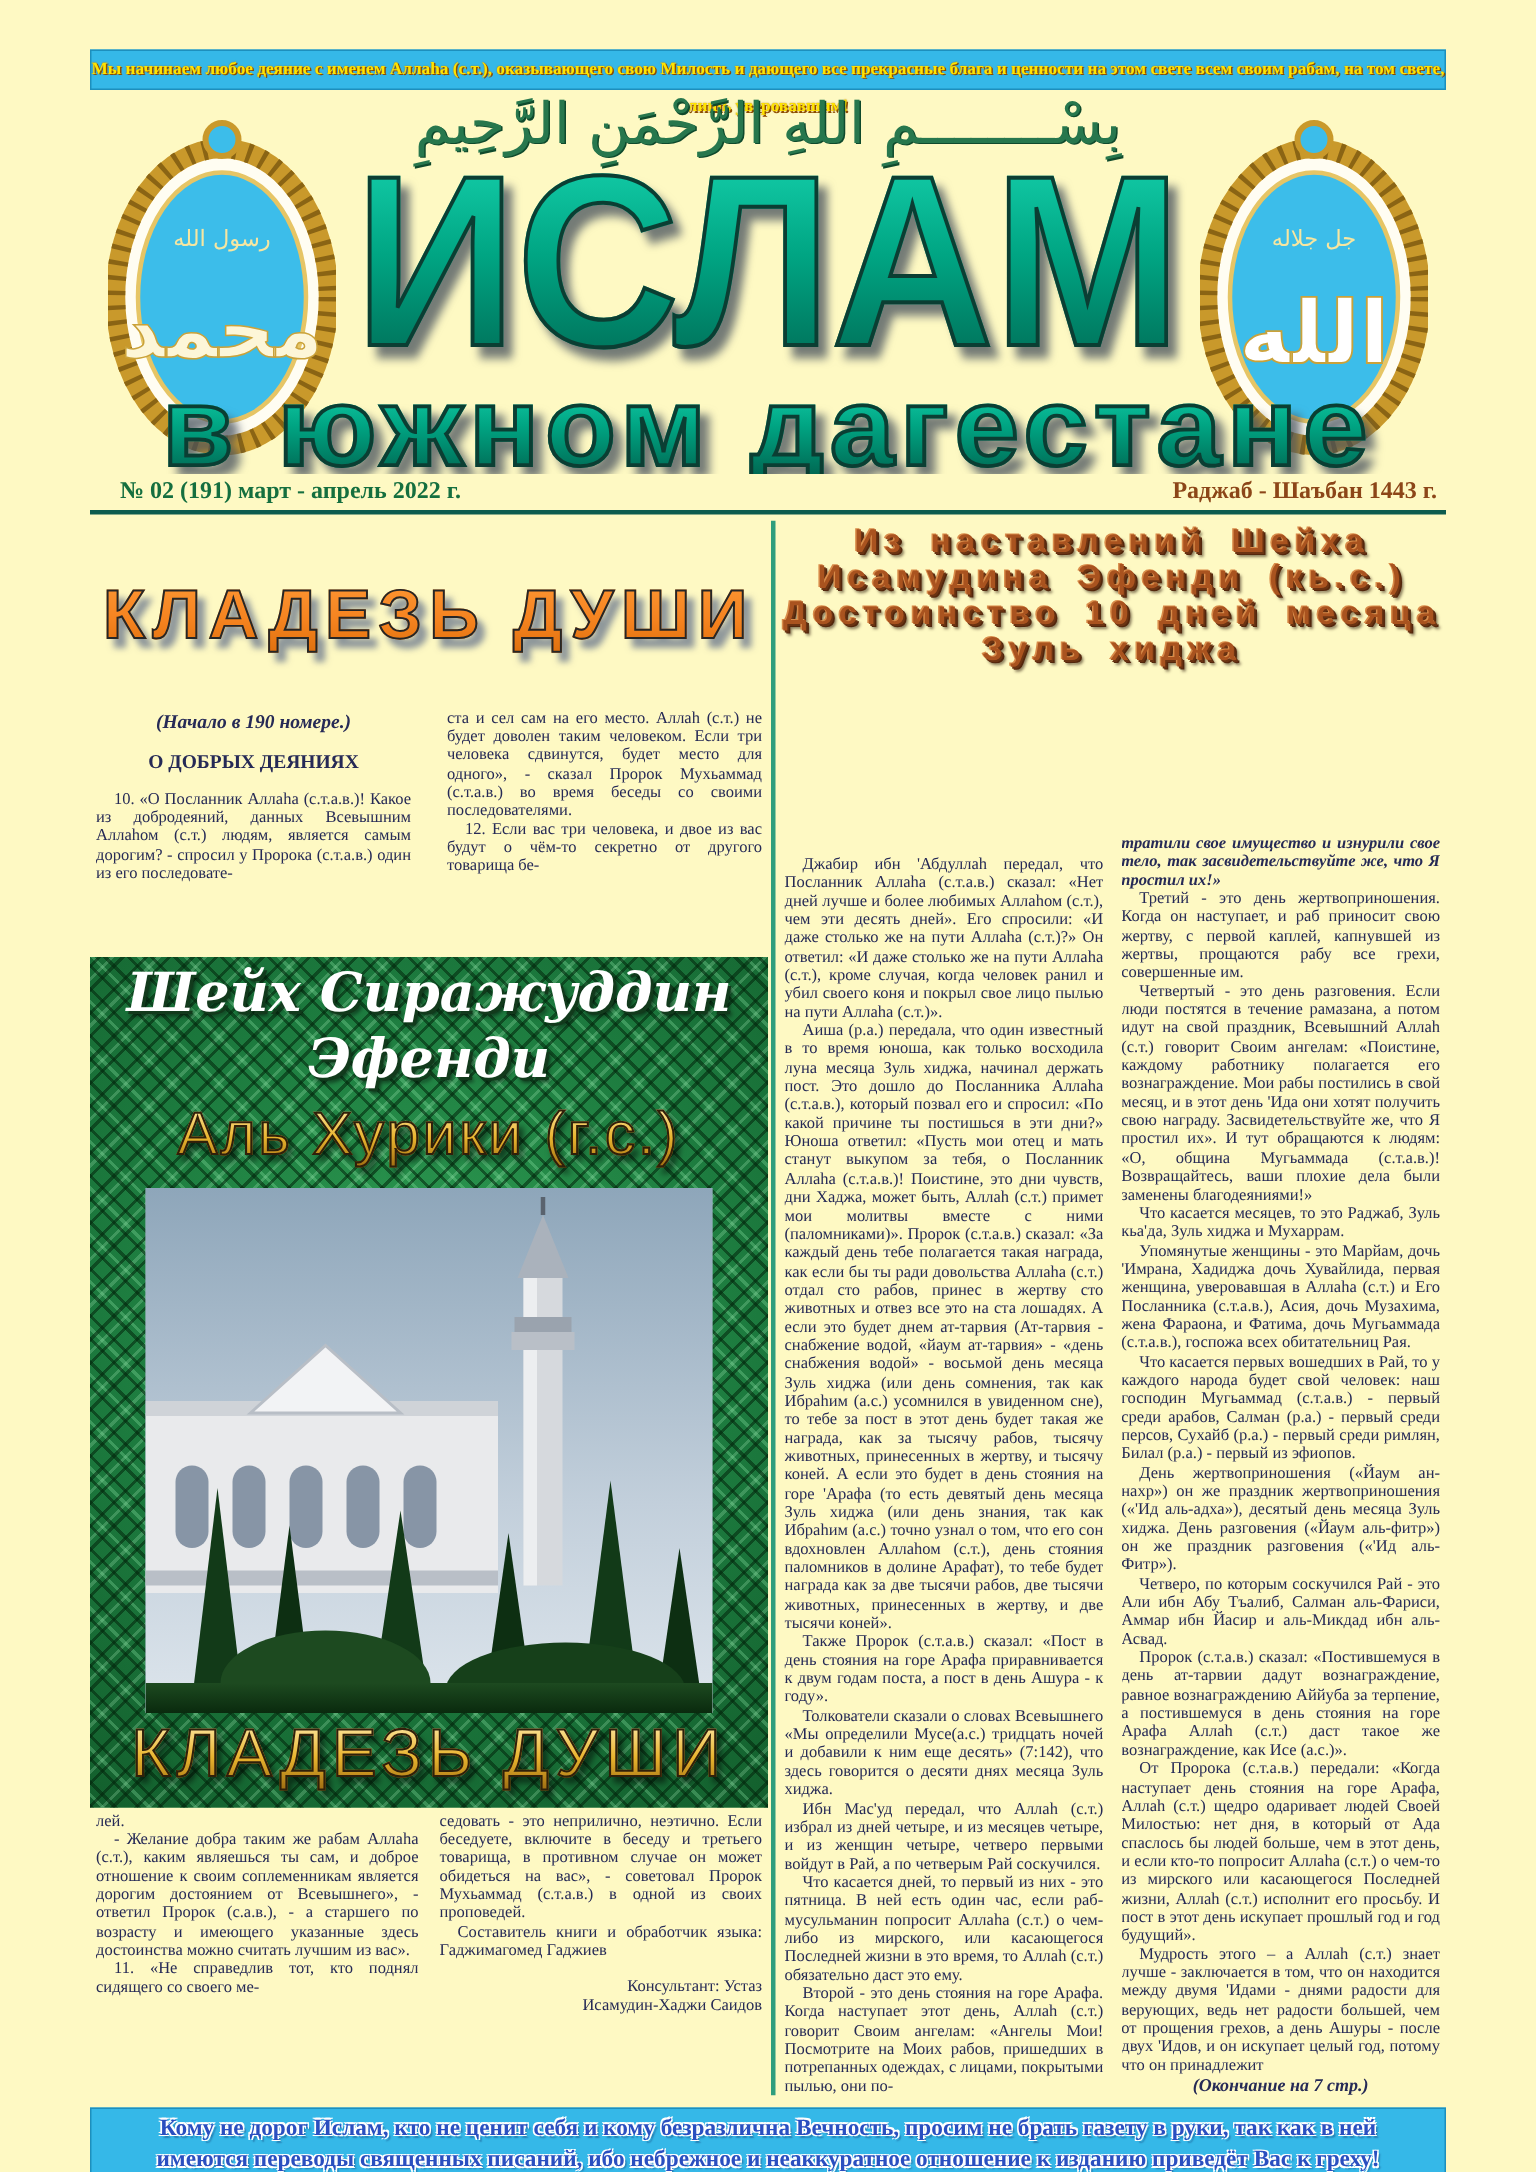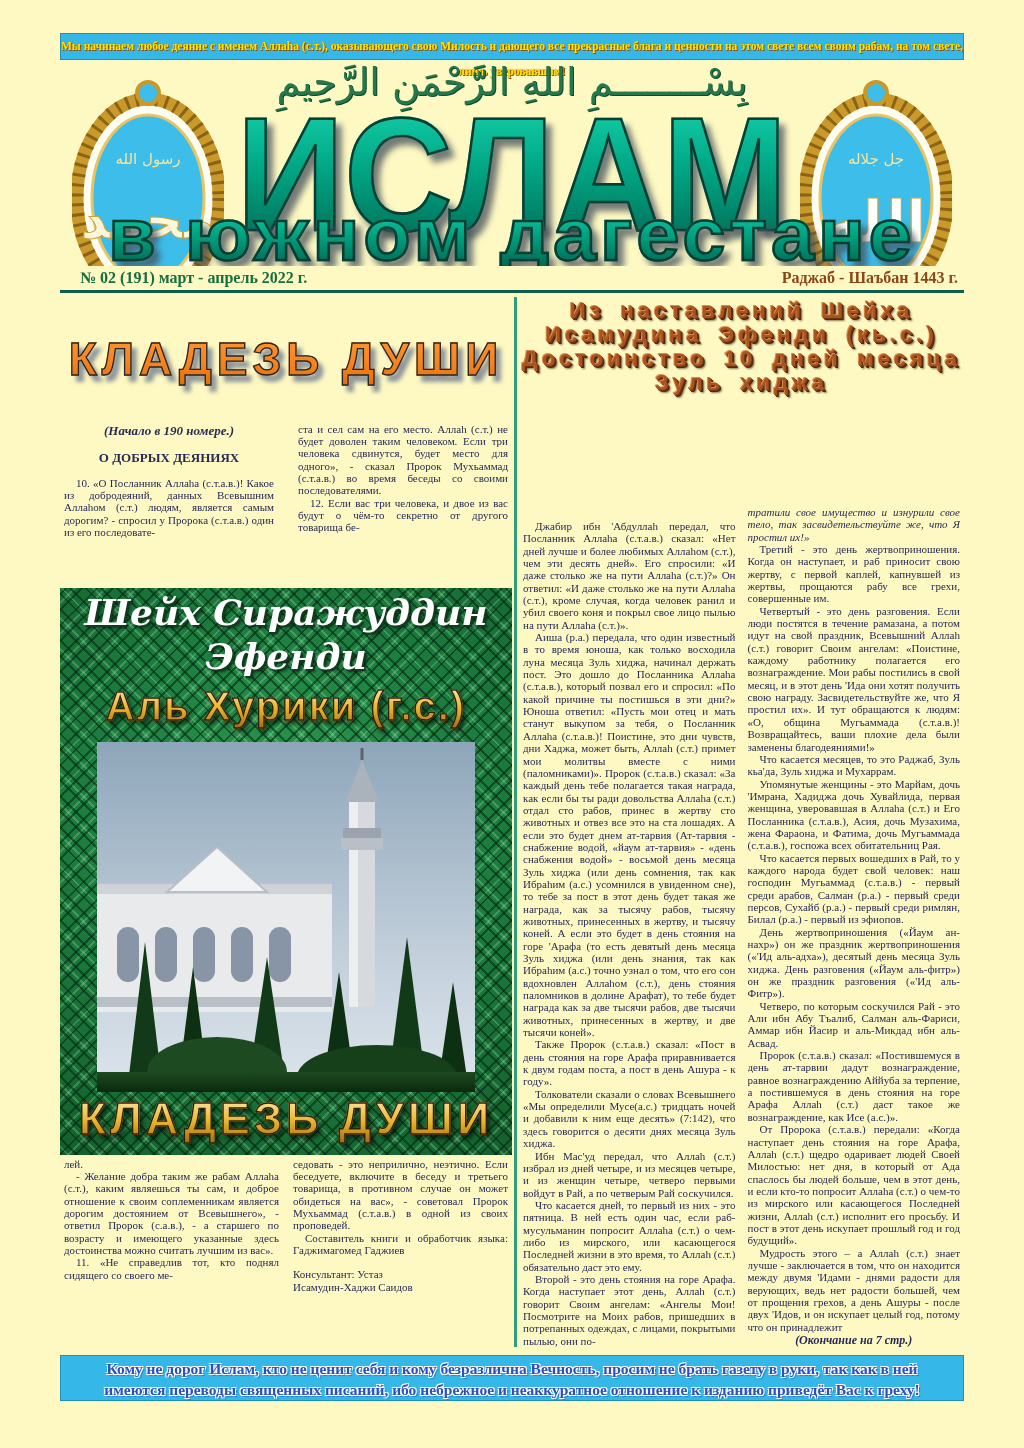--- a/index.html
+++ b/index.html
@@ -9,21 +9,21 @@
 
   
   .banner{background:#35b8e8;border:1px solid #1d8fbd;text-align:center;box-sizing:border-box;}
   .banner-top{margin-top:33px;height:27px;line-height:25px;font-size:11.5px;font-weight:bold;
               color:#ffe400;text-shadow:0 0 1px #a85f00,1px 1px 0 #8a4a00;}
   .banner-bottom{margin-top:8px;height:46px;padding-top:2px;font-size:15.5px;font-weight:bold;
               color:#2a4fc0;line-height:21px;
               text-shadow:-1px -1px 0 #fff,1px -1px 0 #fff,-1px 1px 0 #fff,1px 1px 0 #fff,2px 2px 1px rgba(10,30,90,.35);}
 
   
-  .masthead{position:relative;height:206px;overflow:hidden;}
+  .masthead{position:relative;height:256px;overflow:hidden;}
   .bismillah{position:absolute;top:0;left:0;right:0;text-align:center;font-family:"DejaVu Sans",sans-serif;
              font-size:38px;color:#27774d;text-shadow:1px 1px 0 #0f4a2c;}
   .teal3d{font-family:"Liberation Sans",sans-serif;font-weight:bold;
           background:linear-gradient(180deg,#16d3ae 8%,#00a583 48%,#00644f 96%);
           -webkit-background-clip:text;background-clip:text;-webkit-text-fill-color:transparent;
           -webkit-text-stroke:2.5px #0b3e33;
           filter:drop-shadow(6px 7px 3px rgba(70,80,92,.75));}
   .main-title{position:absolute;top:22px;left:168px;right:168px;text-align:center;
               font-size:150px;line-height:170px;transform:scaleY(1.08);transform-origin:top;}
   .subtitle{position:absolute;bottom:-6px;left:0;right:0;text-align:center;
@@ -57,41 +57,41 @@
             text-shadow:-1px -1px 0 #d98c4a,1px 1px 0 #6b3312,2px 2px 0 #53270d,3px 3px 2px rgba(40,20,5,.55);}
 
   
   .cols{display:flex;gap:14px;overflow:hidden;padding:0 4px;box-sizing:border-box;}
   .cols-top{height:163px;margin-top:1px;gap:24px;}
   .cols-bottom{height:248px;margin-top:3px;}
   .cols-right{height:948px;gap:12px;align-items:flex-end;}
   .col{flex:1 1 0;overflow:hidden;}
   .para{margin:0;font-size:11px;line-height:12.35px;text-align:justify;text-indent:12px;hyphens:auto;}
   .para.ni{text-indent:0;}
-  .para.l{text-align:left;text-indent:0;}
+  .para.l{text-align:right;text-indent:0;}
   .para.g{margin-top:12px;}
   .para.cbi{text-align:center;text-indent:0;font-weight:bold;font-style:italic;}
   .para.cb{text-align:center;text-indent:0;font-weight:bold;}
-  .para.bi{font-weight:normal;font-style:italic;}
+  .para.bi{font-weight:bold;font-style:italic;}
   .para.fs13{font-size:13px;line-height:15px;}
   .para.fs12{font-size:12px;line-height:14px;}
 
   
   .green-art{position:relative;height:567px;margin-top:2px;overflow:hidden;text-align:center;
      background-color:#1c7a3e;
      background-image:
        repeating-linear-gradient(45deg, rgba(2,38,12,.55) 0 2px, transparent 2px 11px),
        repeating-linear-gradient(-45deg, rgba(2,38,12,.55) 0 2px, transparent 2px 11px),
        repeating-linear-gradient(45deg, transparent 0 5px, rgba(150,240,175,.28) 5px 7px, transparent 7px 22px),
        repeating-linear-gradient(-45deg, transparent 0 5px, rgba(190,255,205,.22) 5px 7px, transparent 7px 22px),
        radial-gradient(circle at 50% 42%, #2f9e54 0%, #1c7a3e 55%, #135f2d 100%);}
   .ga-line1{margin-top:2px;font-family:"DejaVu Serif",serif;font-style:italic;font-weight:bold;
             font-size:36px;line-height:44px;color:#ffffff;
             text-shadow:2px 2px 0 #123a1c,3px 3px 3px rgba(0,0,0,.6);}
-  .gold3d{font-family:"Liberation Sans",sans-serif;font-weight:bold;
+  .gold3d{font-family:"Liberation Sans",sans-serif;font-weight:normal;
           background:linear-gradient(180deg,#ffedb0 5%,#e9b42e 55%,#9c6a10 98%);
           -webkit-background-clip:text;background-clip:text;-webkit-text-fill-color:transparent;
           -webkit-text-stroke:1.4px #30200a;
           filter:drop-shadow(3px 4px 2px rgba(0,0,0,.55));}
   .ga-line2{margin-top:4px;font-size:40px;line-height:48px;letter-spacing:2px;}
   .photo{display:block;margin:12px auto 0;width:378px;height:350px;background:#9fb4c6;}
   .ga-caption{position:absolute;left:0;right:0;bottom:10px;font-size:45px;line-height:52px;letter-spacing:4px;}
 </style>
 </head>
 <body>

